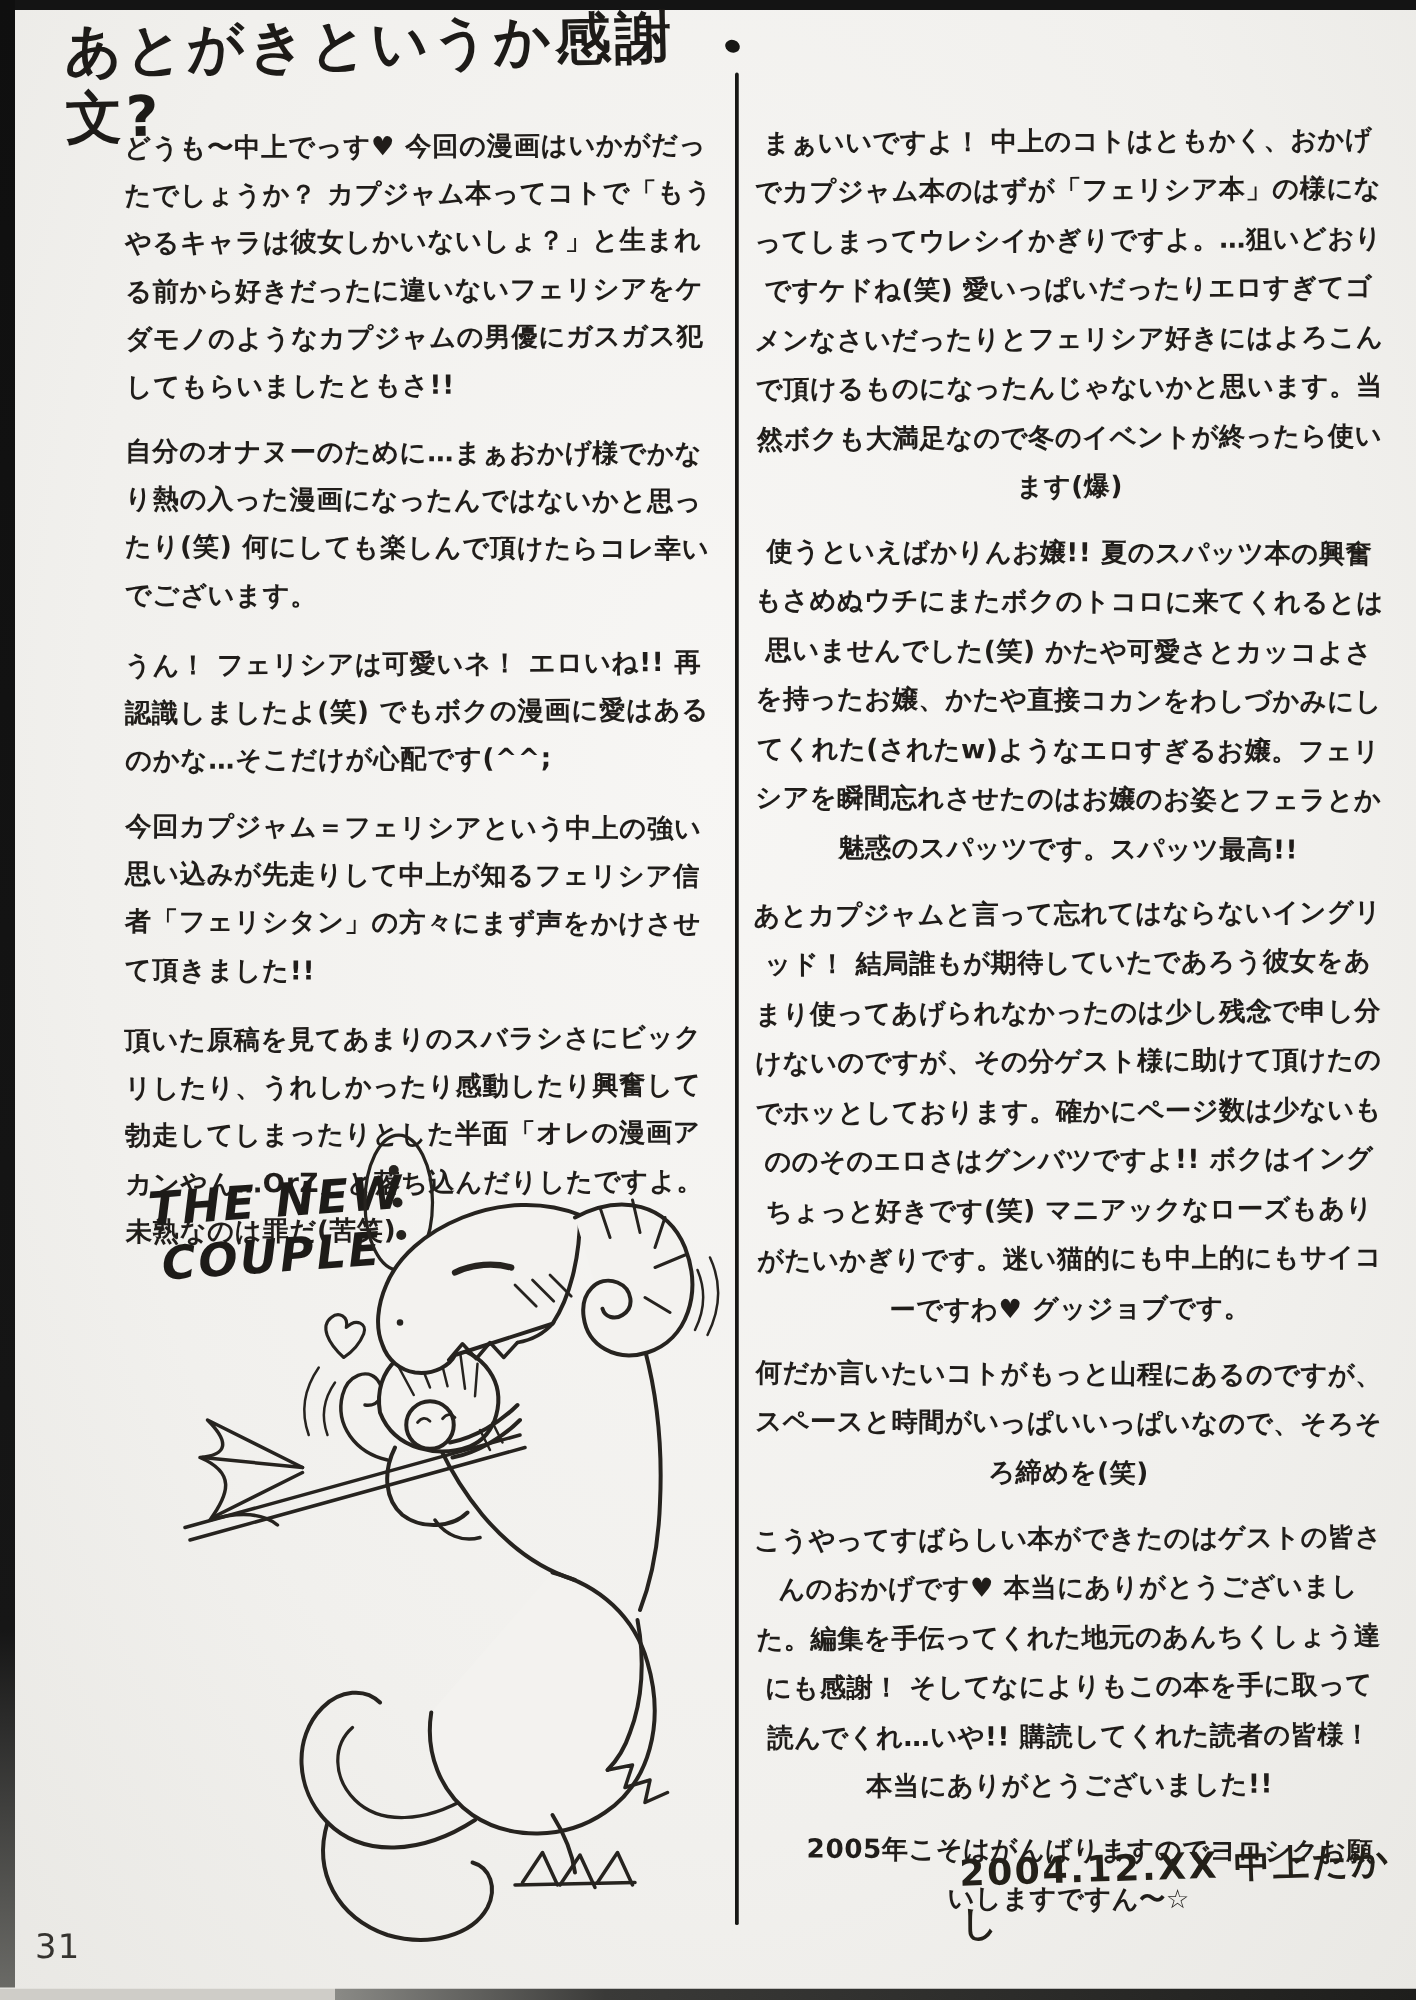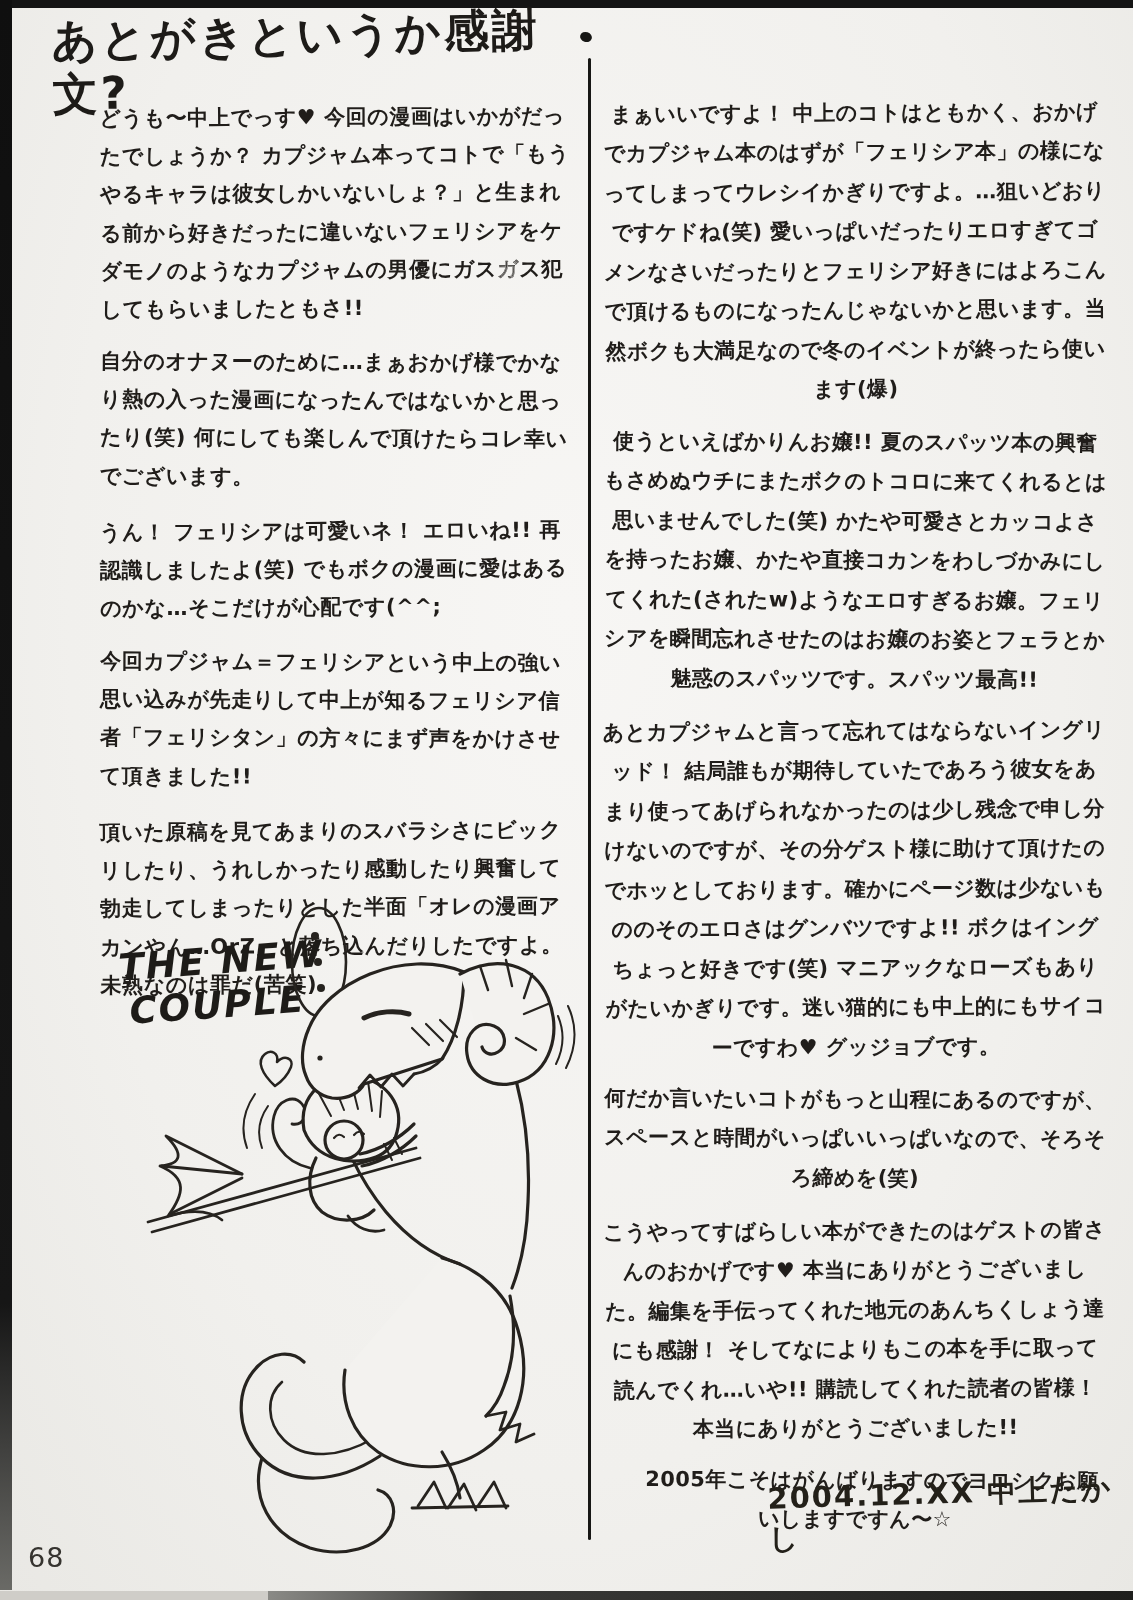--- a/index.html
+++ b/index.html
@@ -159,15 +159,15 @@
       <g>
         <path d="M348,108 C386,88 422,98 436,132 C450,168 438,206 406,216 C380,224 358,210 355,188 C352,168 366,154 382,160 C394,165 396,180 386,186 C380,190 372,188 370,181" fill="#f3f2ef"></path>
         <path d="M368,100 l8,24 M394,94 l6,26 M420,108 l-8,24 M436,138 l-24,10 M424,184 l-20,-12" stroke-width="2.4"></path>
         <path d="M446,150 q10,24 -2,48 M456,140 q14,30 -2,62" stroke-width="2"></path>
       </g>
     </svg>
   </div>
 
   <div class="signature">2004.12.XX 中上たかし</div>
 
-  <div class="page-number">68</div>
+  <div class="page-number">31</div>
 
 </div>
 
 </body></html>

